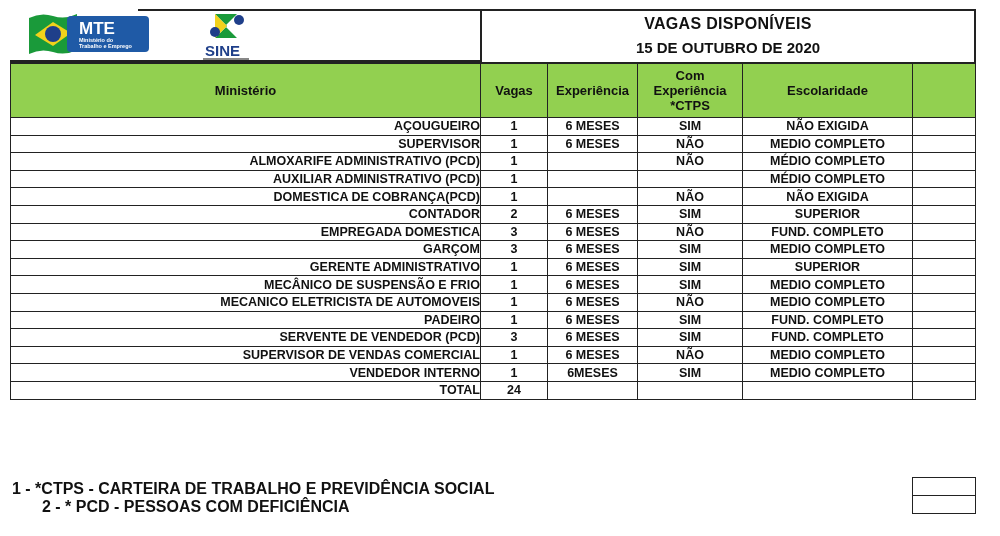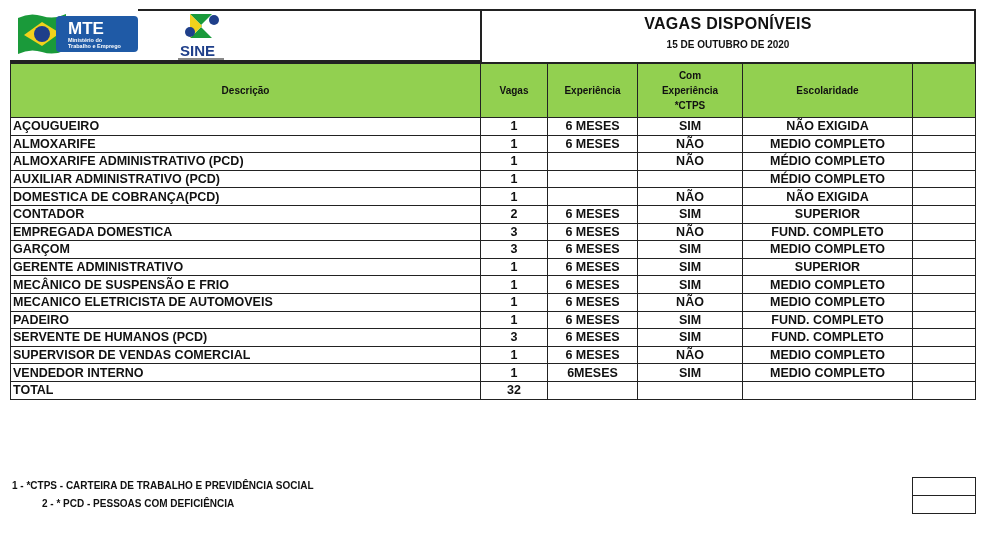--- a/index.html
+++ b/index.html
@@ -1,33 +1,33 @@
 <!DOCTYPE html>
 <html><head>
 <meta charset="utf-8">
 <style>
   html, body { margin:0; padding:0; background:#fff; }
   body { width:1000px; height:536px; position:relative; overflow:hidden;
          font-family:"Liberation Sans", sans-serif; color:#111; }
   .abs { position:absolute; box-sizing:border-box; }
-  .logo-mte { left:16px; top:12px; width:124px; height:44px;text-align:right; }
-  .logo-sine { left:176px; top:10px; width:52px; height:52px;text-align:center; }
+  .logo-mte { left:27px; top:12px; width:124px; height:44px;text-align:right; }
+  .logo-sine { left:201px; top:10px; width:52px; height:52px;text-align:center; }
   .top-line { left:138px; top:9px; width:837px; height:2px; background:#222; }
   .title-box { left:480px; top:9px; width:496px; height:54px; border:2px solid #222; border-bottom:none; border-left:2px solid #222; }
   .title-1 { position:absolute; left:0; right:0; top:4px; text-align:center; font-weight:bold; font-size:16px; letter-spacing:0.3px; }
-  .title-2 { position:absolute; left:0; right:0; top:28px; text-align:center; font-weight:bold; font-size:10px; }
+  .title-2 { position:absolute; left:0; right:0; top:28px; text-align:center; font-weight:bold; font-size:15px; }
   .left-header-bar { left:10px; top:60px; width:470px; height:3px; background:#222; }
   table.grid { position:absolute; left:10px; top:62px; border-collapse:collapse; table-layout:fixed; width:965px; }
   table.grid th, table.grid td { border:1.5px solid #222; padding:0; font-size:12.5px; font-weight:bold; white-space:nowrap; overflow:hidden; }
-  table.grid th { background:#92d050; height:53px; font-size:10px; text-align:center; line-height:15px; }
+  table.grid th { background:#92d050; height:53px; font-size:13px; text-align:center; line-height:15px; }
   table.grid td { height:16.6px; line-height:16px; text-align:center; }
-  table.grid td.desc { text-align:left; padding-left:2px; }
+  table.grid td.desc { text-align:right; padding-left:2px; }
   table.grid thead tr th { border-top:2px solid #222; }
   table.grid td.extra, table.grid th.extra { }
-  .foot { left:12px; font-size:10px; font-weight:bold; }
+  .foot { left:12px; font-size:16px; font-weight:bold; }
   .foot-1 { top:480px; }
   .foot-2 { top:498px;margin-left:30px; }
   .side-cell { left:912px; width:64px; height:19px; border:1.5px solid #222; }
   .side-1 { top:477px; }
   .side-2 { top:495px; }
 </style>
 </head>
 <body>
 
 <div class="abs logo-mte">
@@ -66,21 +66,21 @@
   <colgroup>
     <col style="width:470px">
       <col style="width:67px">
       <col style="width:90px">
       <col style="width:105px">
       <col style="width:170px">
       <col style="width:63px">
   </colgroup>
   <thead>
     <tr>
-      <th>Descrição</th>
+      <th>Ministério</th>
       <th>Vagas</th>
       <th>Experiência</th>
       <th>
         <div>Com</div>
         <div>Experiência</div>
         <div>*CTPS</div>
       </th>
       <th>Escolaridade</th>
       <th class="extra"></th>
     </tr>
@@ -88,21 +88,21 @@
   <tbody id="rows">
       <tr>
         <td class="desc">AÇOUGUEIRO</td>
         <td>1</td>
         <td>6 MESES</td>
         <td>SIM</td>
         <td>NÃO EXIGIDA</td>
         <td class="extra"></td>
       </tr>
       <tr>
-        <td class="desc">ALMOXARIFE</td>
+        <td class="desc">SUPERVISOR</td>
         <td>1</td>
         <td>6 MESES</td>
         <td>NÃO</td>
         <td>MEDIO COMPLETO</td>
         <td class="extra"></td>
       </tr>
       <tr>
         <td class="desc">ALMOXARIFE ADMINISTRATIVO (PCD)</td>
         <td>1</td>
         <td></td>
@@ -176,21 +176,21 @@
       </tr>
       <tr>
         <td class="desc">PADEIRO</td>
         <td>1</td>
         <td>6 MESES</td>
         <td>SIM</td>
         <td>FUND. COMPLETO</td>
         <td class="extra"></td>
       </tr>
       <tr>
-        <td class="desc">SERVENTE DE HUMANOS (PCD)</td>
+        <td class="desc">SERVENTE DE VENDEDOR (PCD)</td>
         <td>3</td>
         <td>6 MESES</td>
         <td>SIM</td>
         <td>FUND. COMPLETO</td>
         <td class="extra"></td>
       </tr>
       <tr>
         <td class="desc">SUPERVISOR DE VENDAS COMERCIAL</td>
         <td>1</td>
         <td>6 MESES</td>
@@ -201,21 +201,21 @@
       <tr>
         <td class="desc">VENDEDOR INTERNO</td>
         <td>1</td>
         <td>6MESES</td>
         <td>SIM</td>
         <td>MEDIO COMPLETO</td>
         <td class="extra"></td>
       </tr>
       <tr>
         <td class="desc">TOTAL</td>
-        <td>32</td>
+        <td>24</td>
         <td></td>
         <td></td>
         <td></td>
         <td class="extra"></td>
       </tr>
     </tbody>
 </table>
 
 <div class="abs foot foot-1">1 - *CTPS - CARTEIRA DE TRABALHO E PREVIDÊNCIA SOCIAL</div>
 <div class="abs foot foot-2">2 - * PCD - PESSOAS COM DEFICIÊNCIA</div>

